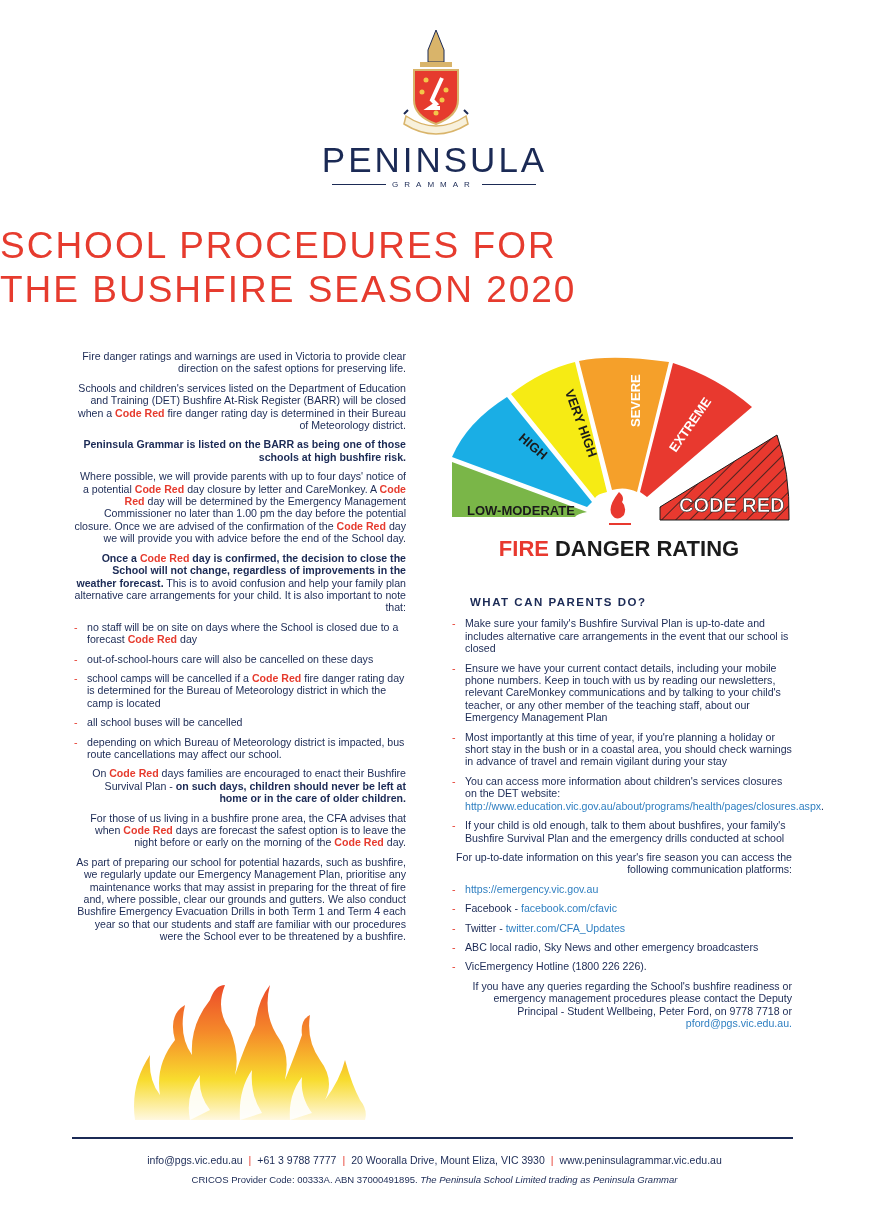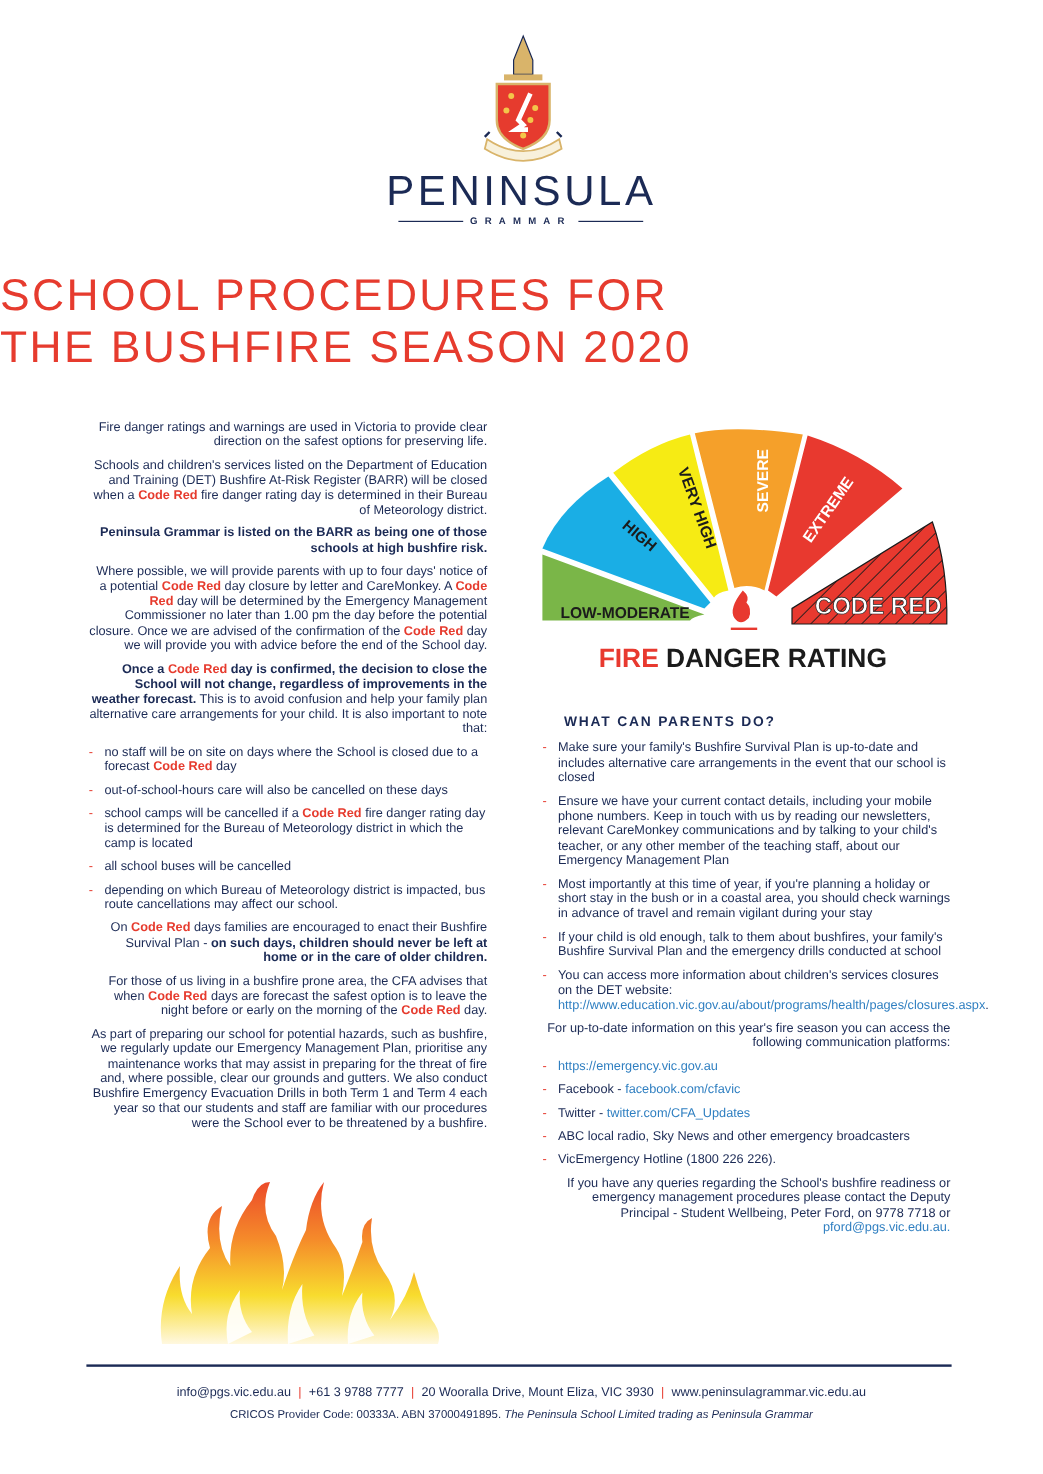--- a/index.html
+++ b/index.html
@@ -2,21 +2,21 @@
 <html><head>
 <meta charset="utf-8">
 <style>
   html, body { margin:0; padding:0; background:#ffffff; }
   body { width:869px; height:1228px; position:relative; overflow:hidden;
          font-family:"Liberation Sans", sans-serif; color:#1b2a55; }
   .crest { position:absolute; left:396px; top:28px; width:80px; height:118px; }
   .brand-name { position:absolute; left:0; width:869px; top:140px; text-align:center;
                 font-size:35px; letter-spacing:3px; color:#1b2a55; font-weight:normal; }
   .brand-sub { position:absolute; top:180px; left:326px; width:216px; display:flex; align-items:center;
-               justify-content:center; font-size:8px; font-weight:bold; letter-spacing:6px; color:#1b2a55; }
+               justify-content:center; font-size:8px; font-weight:normal; letter-spacing:6px; color:#1b2a55; }
   .brand-sub .rule { flex:1; height:1px; background:#1b2a55; margin:0 6px; }
   .title { position:absolute; left:0; width:725px; top:224px; text-align:left; color:#e63b2e;
            font-size:37px; line-height:44px; letter-spacing:2px; }
   .col { position:absolute; font-size:10.6px; line-height:12.4px; color:#1b2a55; }
   .col p { margin:0 0 7px 0;text-align:right; }
   .left { left:74px; top:350px; width:332px; }
   .right { left:452px; top:596px; width:340px; }
   .b { font-weight:bold; }
   .cr { color:#e63b2e; font-weight:bold; }
   .lnk { color:#2f7fc1; }
@@ -129,22 +129,22 @@
   </g>
   <text x="172" y="204" text-anchor="middle" font-family="Liberation Sans, sans-serif" font-weight="bold" font-size="22"><tspan fill="#e8392f">FIRE</tspan><tspan fill="#1b1b1b" dx="6">DANGER RATING</tspan></text>
 </svg>
 
 <div class="col right">
   <div class="h2">WHAT CAN PARENTS DO?</div>
   <ul class="dash">
     <li>Make sure your family's Bushfire Survival Plan is up-to-date and includes alternative care arrangements in the event that our school is closed</li>
     <li>Ensure we have your current contact details, including your mobile phone numbers. Keep in touch with us by reading our newsletters, relevant CareMonkey communications and by talking to your child's teacher, or any other member of the teaching staff, about our Emergency Management Plan</li>
     <li>Most importantly at this time of year, if you're planning a holiday or short stay in the bush or in a coastal area, you should check warnings in advance of travel and remain vigilant during your stay</li>
+    <li><span>You can access more information about children's services closures on the DET website: </span><span class="lnk">http://www.education.vic.gov.au/about/programs/health/pages/closures.aspx</span><span>.</span></li>
     <li>If your child is old enough, talk to them about bushfires, your family's Bushfire Survival Plan and the emergency drills conducted at school</li>
-    <li><span>You can access more information about children's services closures on the DET website: </span><span class="lnk">http://www.education.vic.gov.au/about/programs/health/pages/closures.aspx</span><span>.</span></li>
   </ul>
   <p>For up-to-date information on this year's fire season you can access the following communication platforms:</p>
   <ul class="dash">
     <li><span class="lnk">https://emergency.vic.gov.au</span></li>
     <li><span>Facebook - </span><span class="lnk">facebook.com/cfavic</span></li>
     <li><span>Twitter - </span><span class="lnk">twitter.com/CFA_Updates</span></li>
     <li>ABC local radio, Sky News and other emergency broadcasters</li>
     <li>VicEmergency Hotline (1800 226 226).</li>
   </ul>
   <p><span>If you have any queries regarding the School's bushfire readiness or emergency management procedures please contact the Deputy Principal - Student Wellbeing, Peter Ford, on 9778 7718 or </span><span class="lnk">pford@pgs.vic.edu.au.</span></p>

